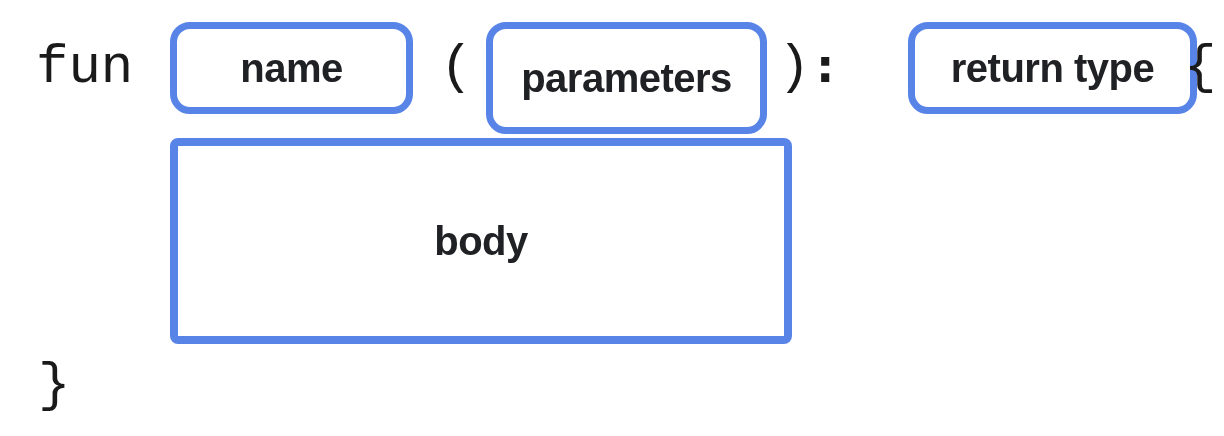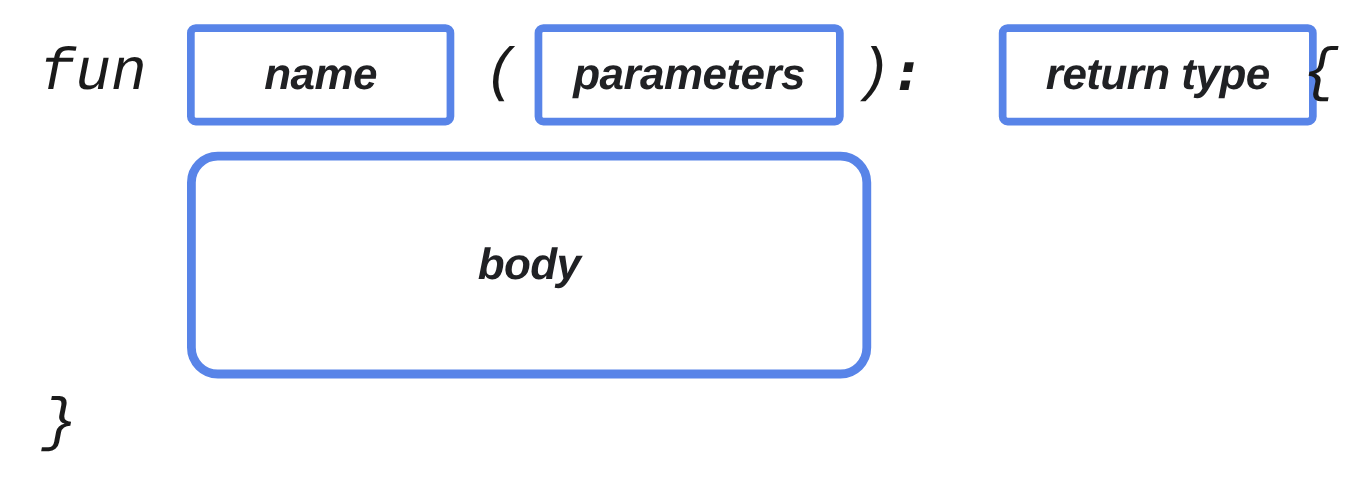--- a/index.html
+++ b/index.html
@@ -1,21 +1,21 @@
 <!DOCTYPE html>
 <html style="--accent: #5884E8; --code-text: #1A1A1A; --label-text: #202124; --bg: #FFFFFF;"><head>
 <meta charset="utf-8">
 <style>
   :root {
     --accent: #5884E8;
     --code-text: #1A1A1A;
     --label-text: #202124;
     --bg: #FFFFFF;
   }
-  * { margin: 0; padding: 0; box-sizing: border-box; font-style: italic; }
+  * { margin: 0; padding: 0; box-sizing: border-box; }
   html, body { background: var(--bg); }
   .canvas {
     position: relative;
     width: 1224px;
     height: 436px;
     background: var(--bg);
     overflow: hidden;
     font-family: "Liberation Sans", sans-serif;
   }
   
@@ -48,41 +48,41 @@
   .close-brace {
     left: 38px;
     top: 350px;
     height: 72px;
     line-height: 72px;
   }
   
   .slot-box {
     position: absolute;
     border: 7px solid var(--accent);
-    border-radius: 8px;
+    border-radius: 20px;
     background: var(--bg);
     display: flex;
     align-items: center;
     justify-content: center;
   }
   .slot-label {
     font-family: "Liberation Sans", sans-serif;
     font-weight: 700;
     font-size: 40px;
     color: var(--label-text);
     letter-spacing: -0.5px;
     white-space: nowrap;
   }
   .box-name        { left: 170px; top: 22px;  width: 243px; height: 92px; }
-  .box-parameters  { left: 486px; top: 22px;  width: 281px; height: 92px; }
+  .box-parameters  { left: 486px; top: 22px;  width: 281px; height: 112px; }
   .box-return-type { left: 908px; top: 22px;  width: 289px; height: 92px; }
   .box-body {
     left: 170px; top: 138px; width: 622px; height: 206px;
     border-width: 8px;
-    border-radius: 28px;
+    border-radius: 8px;
     text-align: right;
   }
 </style>
 </head>
 <body>
 
 <div class="canvas">
 
   <span class="code kw-fun">fun</span>
 

